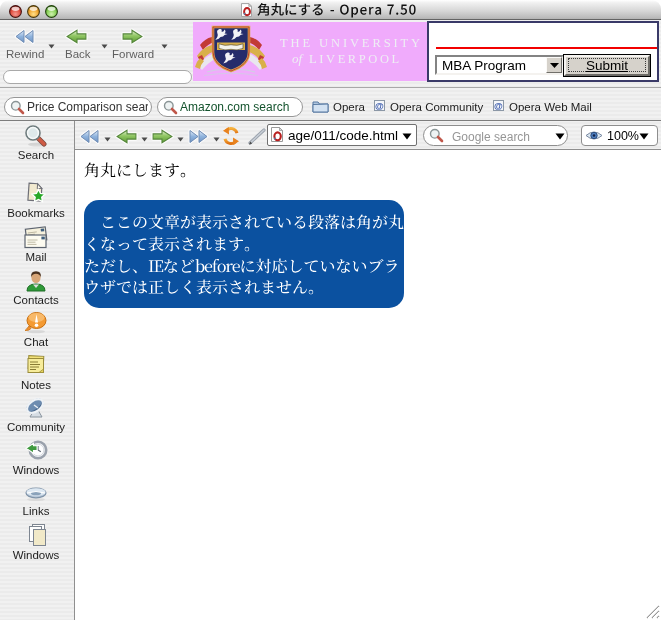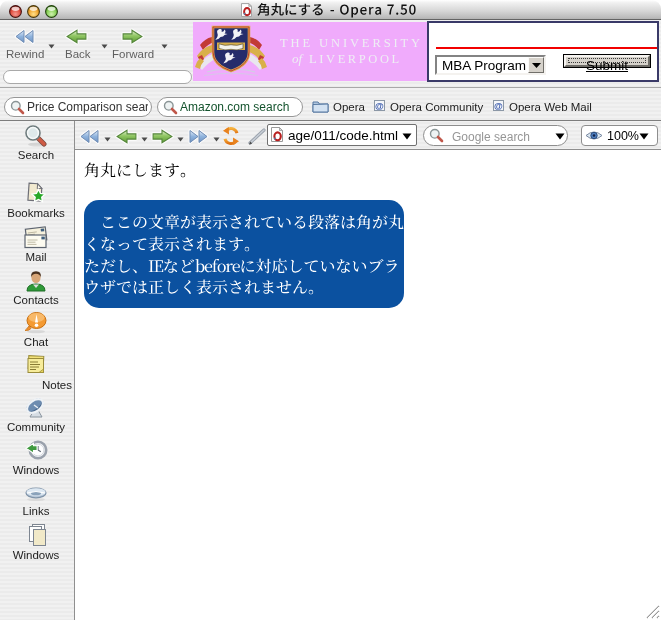--- a/index.html
+++ b/index.html
@@ -141,30 +141,30 @@
 </svg>
 <svg width="234" height="59" style="position:absolute;left:0;top:0">
 <text x="87" y="25" font-family="Liberation Serif, serif" font-size="12.5" letter-spacing="2.9" fill="#eeeef4">THE UNIVERSITY</text>
 <text x="99" y="41" font-family="Liberation Serif, serif" font-size="13" font-style="italic" fill="#eeeef4">of</text>
 <text x="116" y="41" font-family="Liberation Serif, serif" font-size="12.5" letter-spacing="2.6" fill="#eeeef4">LIVERPOOL</text>
 </svg>
 </div>
 <div style="position:absolute;left:427px;top:21px;width:232px;height:61px;background:#fff;border:2px solid #3a3a68">
 <div style="position:absolute;left:7px;top:24px;width:221px;height:2px;background:#f20000"></div>
 
-<div style="position:absolute;left:6px;top:32px;width:111px;height:20px;background:#fff;border:2px solid;border-color:#838383 #f4f2ef #f4f2ef #838383">
+<div style="position:absolute;left:6px;top:32px;width:129px;height:20px;background:#fff;border:2px solid;border-color:#838383 #f4f2ef #f4f2ef #838383">
 <div style="position:absolute;left:5px;top:1px;font-size:13.5px;color:#000;white-space:nowrap">MBA Program</div>
 <div style="position:absolute;right:0;top:0;width:16px;height:16px;background:#d6d2cb;border:1px solid;border-color:#fbfaf8 #716f6a #716f6a #fbfaf8">
 <svg width="9" height="5" style="position:absolute;left:3px;top:5px">
           <path d="M0,0 h9 l-4.5,5 z" fill="#000"></path>
         </svg>
       </div>
 </div>
 
-<div style="position:absolute;left:134px;top:31px;width:88px;height:14px;background:#d6d2cb;border:1px solid #000">
+<div style="position:absolute;left:134px;top:31px;width:88px;height:23px;background:#d6d2cb;border:1px solid #000">
 <div style="position:absolute;left:0;top:0;right:0;bottom:0;border:2px solid;border-color:#f6f4f1 #6e6c67 #6e6c67 #f6f4f1"></div>
 <div style="position:absolute;left:4px;top:3px;right:4px;bottom:4px;border:1px dotted #3a3a3a"></div>
 <div style="position:absolute;left:0;top:3px;width:100%;text-align:center;font-size:13.5px;color:#000;text-decoration:underline">Submit</div>
 </div>
 </div>
 <div style="position:absolute;left:0;top:87px;width:661px;height:1px;background:#a8a8a8"></div>
 <div style="position:absolute;left:0;top:120px;width:661px;height:1px;background:#7d7d7d"></div>
 <div style="position:absolute;left:4px;top:97px;width:148px;height:20px;background:#fff;border:1px solid #979797;border-radius:10px;overflow:hidden"></div>
 <svg style="position:absolute;left:10px;top:100px" width="15" height="15" viewBox="0 0 15 15">
 <circle cx="5.8" cy="5.8" r="4.3" fill="#eef3f3" stroke="#8a9596" stroke-width="1.4"></circle>
@@ -336,21 +336,21 @@
 <path d="M12.5,3.2 l1.5,8.2 h-3 z" fill="#fff"></path>
 <circle cx="12.5" cy="14.2" r="1.8" fill="#fff"></circle>
 </svg>
 <div class="lab" style="left:0;top:336px;width:72px;text-align:center;font-size:11.5px">Chat</div>
 <svg style="position:absolute;left:25px;top:354px" width="22" height="23" viewBox="0 0 22 23">
 <rect x="3.5" y="2" width="15" height="13" fill="#f3e27a" stroke="#9a8c3a" stroke-width="1" transform="rotate(3 11 8)"></rect>
 <rect x="3" y="4.5" width="15.5" height="14" fill="#f7ec9a" stroke="#9a8c3a" stroke-width="1"></rect>
 <path d="M5,8 h8 M5,10.5 h10 M5,13 h9 M5,15.5 h6" stroke="#8a7c34" stroke-width="1"></path>
 <path d="M14,18.5 l4.5,0 0,-3.5 z" fill="#e8d55e" stroke="#9a8c3a" stroke-width="0.8"></path>
 </svg>
-<div class="lab" style="left:0;top:379px;width:72px;text-align:right;font-size:11.5px">Notes</div>
+<div class="lab" style="left:0;top:379px;width:72px;text-align:center;font-size:11.5px">Notes</div>
 <svg style="position:absolute;left:22px;top:396px" width="26" height="24" viewBox="0 0 26 24">
 <path d="M8,21 h12 l-4,-7 h-4 z" fill="#d6dde4" stroke="#8a949e" stroke-width="1"></path>
 <g transform="rotate(-35 13 10)">
 <ellipse cx="13" cy="10" rx="9" ry="5.5" fill="#48688e" stroke="#2e4a6a" stroke-width="1"></ellipse>
 <ellipse cx="13" cy="8.6" rx="9" ry="4.6" fill="#6d8cb0"></ellipse>
 <ellipse cx="13" cy="10" rx="9" ry="5.5" fill="none" stroke="#eef2f6" stroke-width="2.2"></ellipse>
 </g>
 <path d="M12,9 l4,3" stroke="#e8eef4" stroke-width="1.4"></path>
 </svg>
 <div class="lab" style="left:0;top:421px;width:72px;text-align:center;font-size:11.5px">Community</div>

